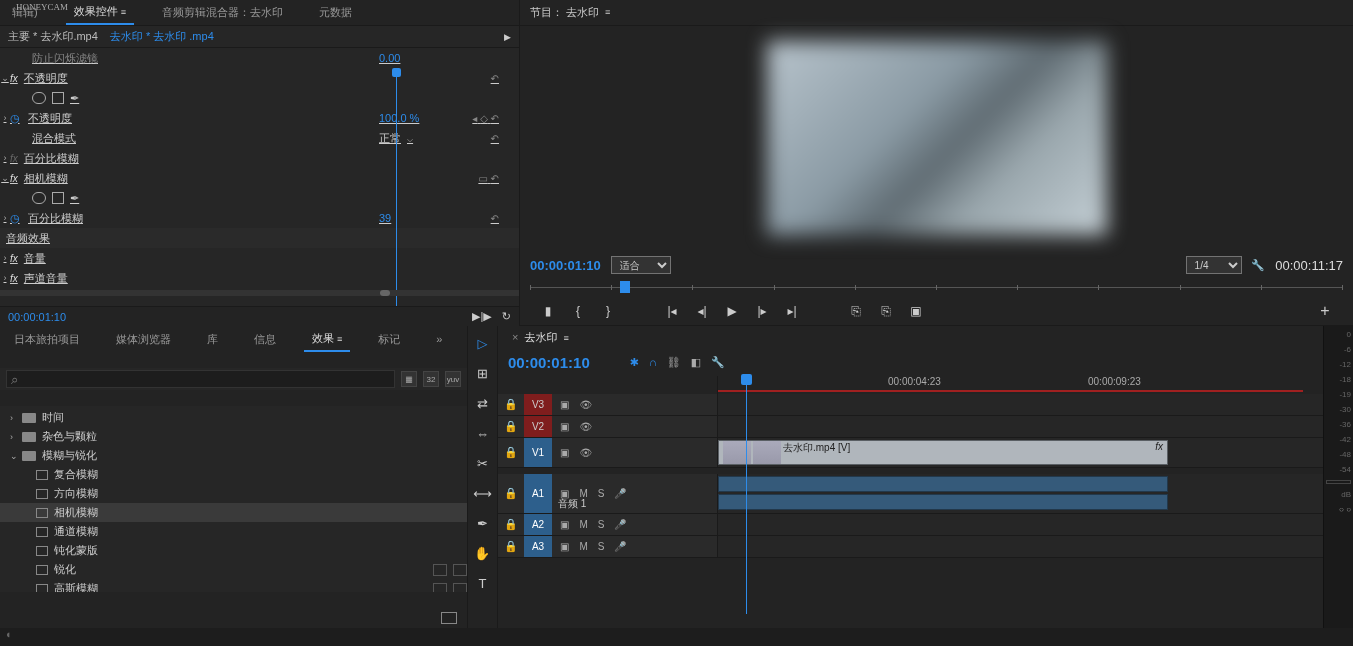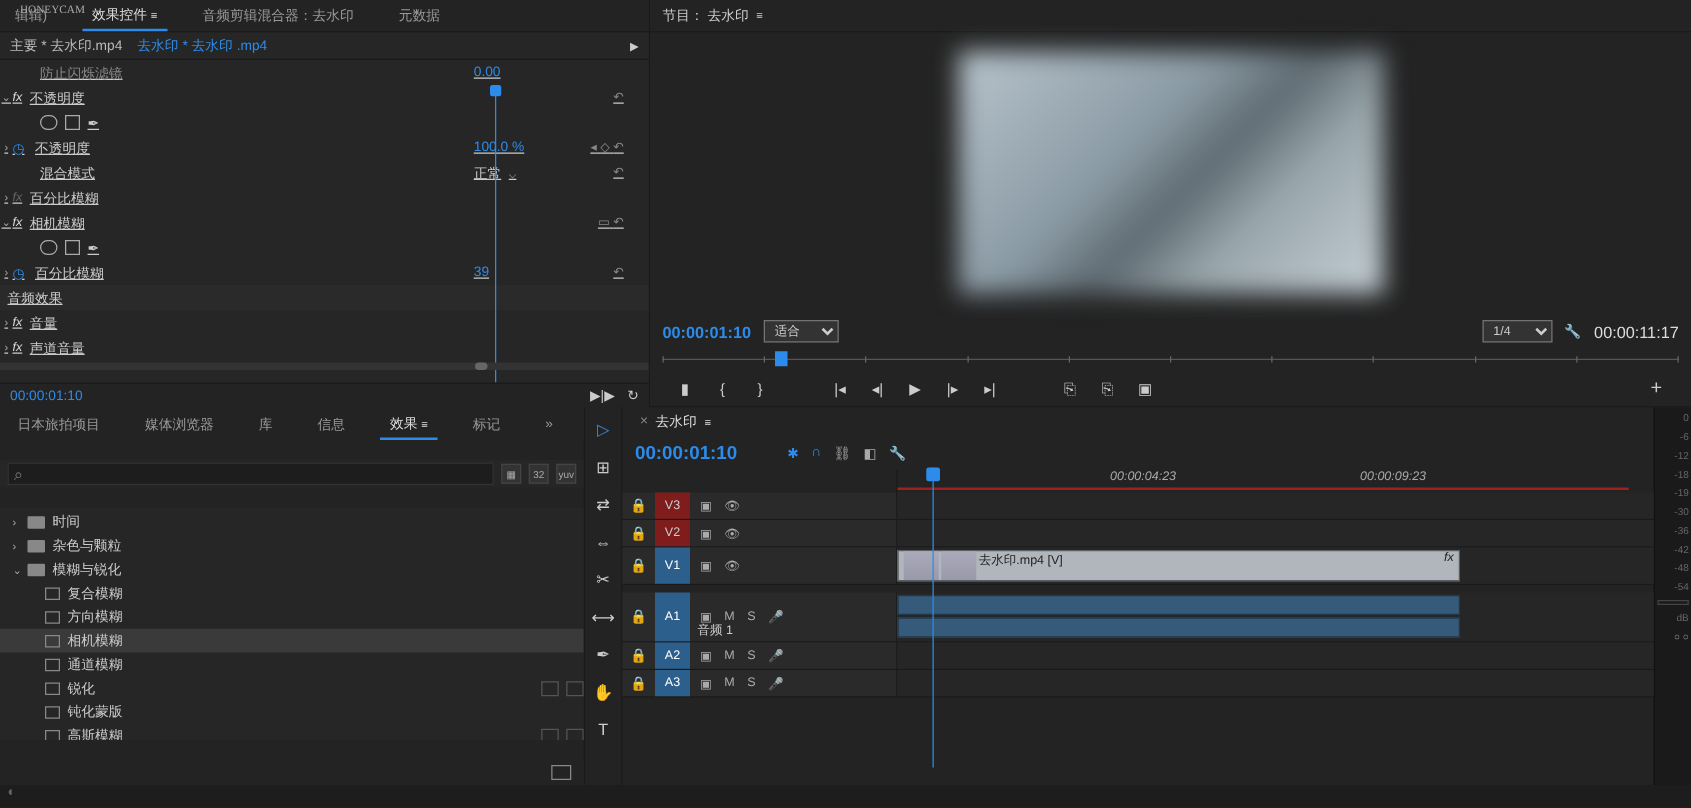--- a/index.html
+++ b/index.html
@@ -69,21 +69,21 @@
 .timeline-main { flex:1; display:flex; flex-direction:column;}
 .tl-header { height:22px; display:flex; align-items:center; padding-left:10px; gap:6px;}
 .tl-tab { color:#ddd;}
 .tl-info { display:flex; align-items:center; height:28px; padding-left:10px; gap:10px;}
 .tl-tc { color:#2d8ceb; font-size:15px; font-weight:bold;}
 .tl-opt-icons { display:flex; gap:10px; color:#aaa; font-size:11px;}
 .tl-ruler-row { display:flex; height:18px;}
 .tl-left-head { width:220px; border-right:1px solid #1a1a1a;}
 .tl-ruler { flex:1; position:relative; font-size:10px; color:#aaa;}
 .tl-ruler-line { position:absolute; top:14px; left:0; right:20px; height:2px; background:#a02020;}
-.tl-ruler-tick { position:absolute; top:0;font-style:italic;}
+.tl-ruler-tick { position:absolute; top:0;}
 .tl-playhead { position:absolute; left:28px; top:-2px; bottom:-220px; width:1px; background:#2d8ceb; z-index:10;}
 .tl-playhead::before { content:""; position:absolute; top:0; left:-5px; width:11px; height:11px; background:#2d8ceb; border-radius:2px;}
 .tracks { display:flex; flex-direction:column;}
 .track-row { display:flex; height:22px; border-bottom:1px solid #1a1a1a;}
 .track-row.tall { height:30px;}
 .track-head { width:220px; display:flex; align-items:center; border-right:1px solid #1a1a1a; background:#2a2a2a; position:relative;}
 .track-head .lock { width:26px; text-align:center; color:#888;}
 .track-id { width:28px; height:100%; display:flex; align-items:center; justify-content:center; font-size:10px; background:#7f1d1d;}
 .track-id.active { background:#2d5f8c; color:#fff;}
 .track-btns { display:flex; gap:10px; padding-left:8px; font-size:10px; color:#aaa;}
@@ -313,29 +313,29 @@
             <span>相机模糊</span>
           </div>
         <div class="tree-row">
             <span class="tree-arrow"></span>
             <span class="fx-ico"></span>
             <span>通道模糊</span>
           </div>
         <div class="tree-row">
             <span class="tree-arrow"></span>
             <span class="fx-ico"></span>
+            <span>钝化蒙版</span>
+          </div>
+        <div class="tree-row">
+            <span class="tree-arrow"></span>
+            <span class="fx-ico"></span>
             <span>锐化</span>
             <span class="right-spacer"></span>
             <span class="tree-badge"></span>
             <span class="tree-badge" style="margin-left:6px;"></span>
-          </div>
-        <div class="tree-row">
-            <span class="tree-arrow"></span>
-            <span class="fx-ico"></span>
-            <span>钝化蒙版</span>
           </div>
         <div class="tree-row">
             <span class="tree-arrow"></span>
             <span class="fx-ico"></span>
             <span>高斯模糊</span>
             <span class="right-spacer"></span>
             <span class="tree-badge"></span>
             <span class="tree-badge" style="margin-left:6px;"></span>
           </div>
         <div class="tree-row">

